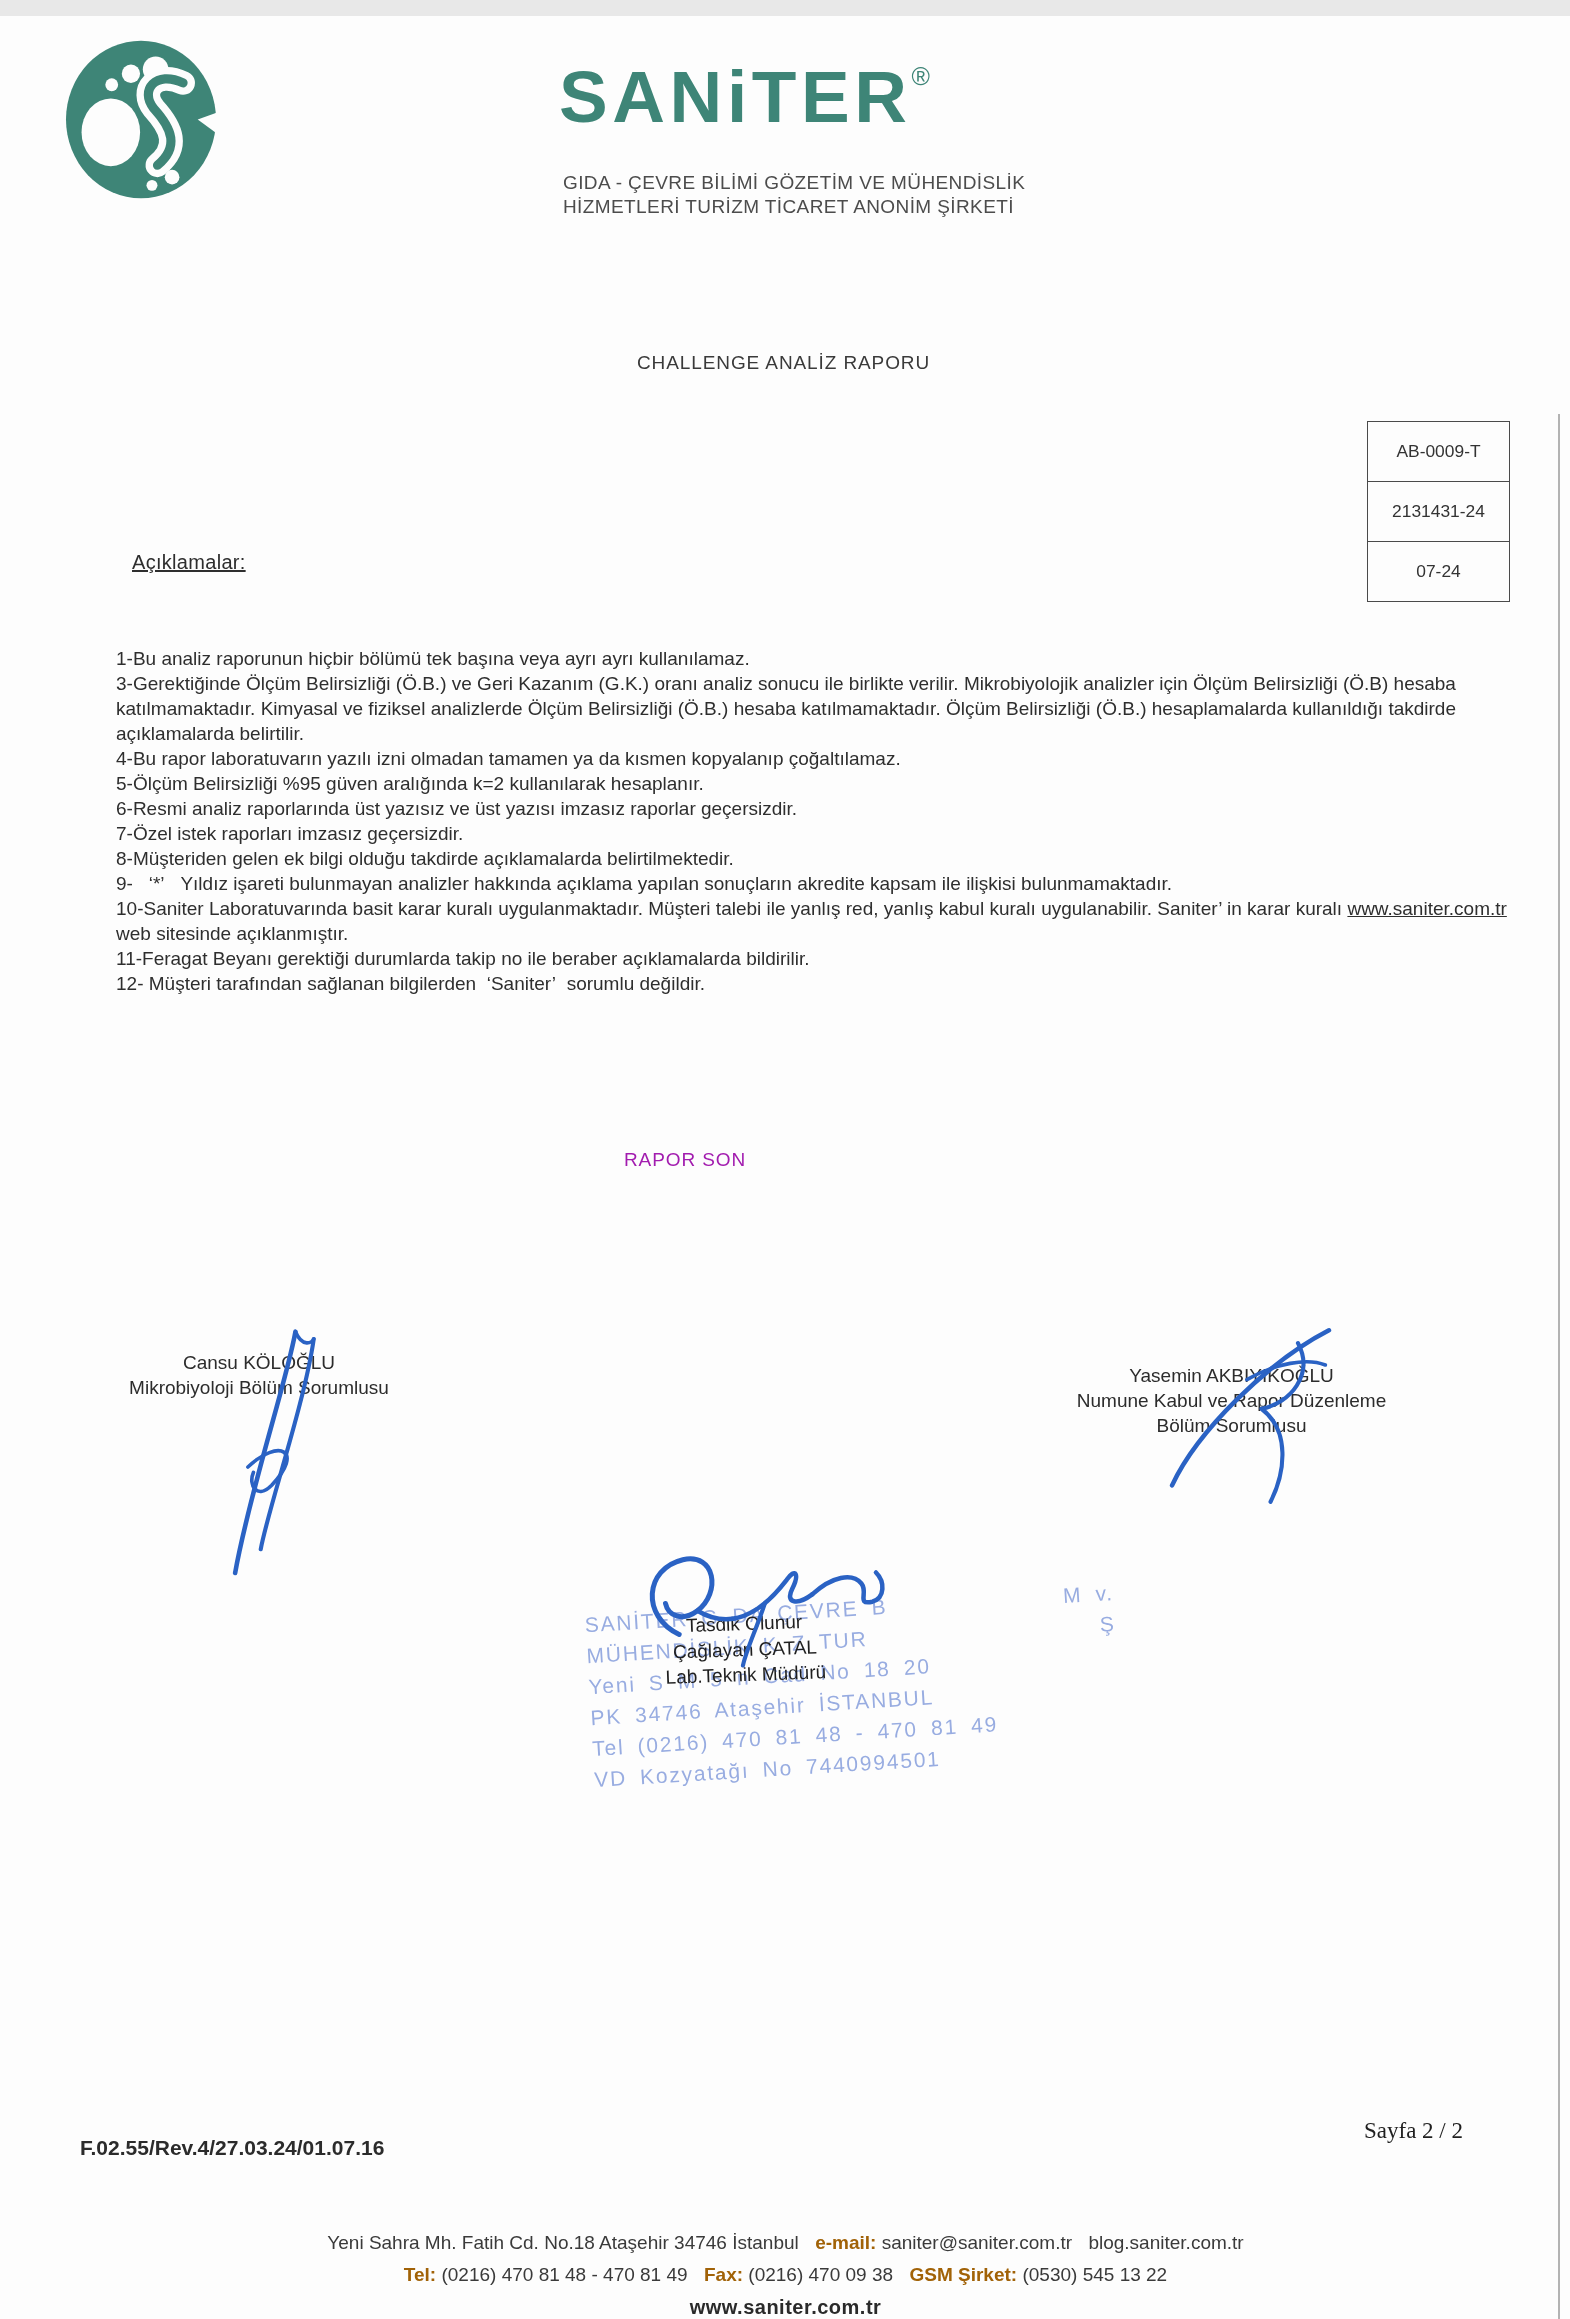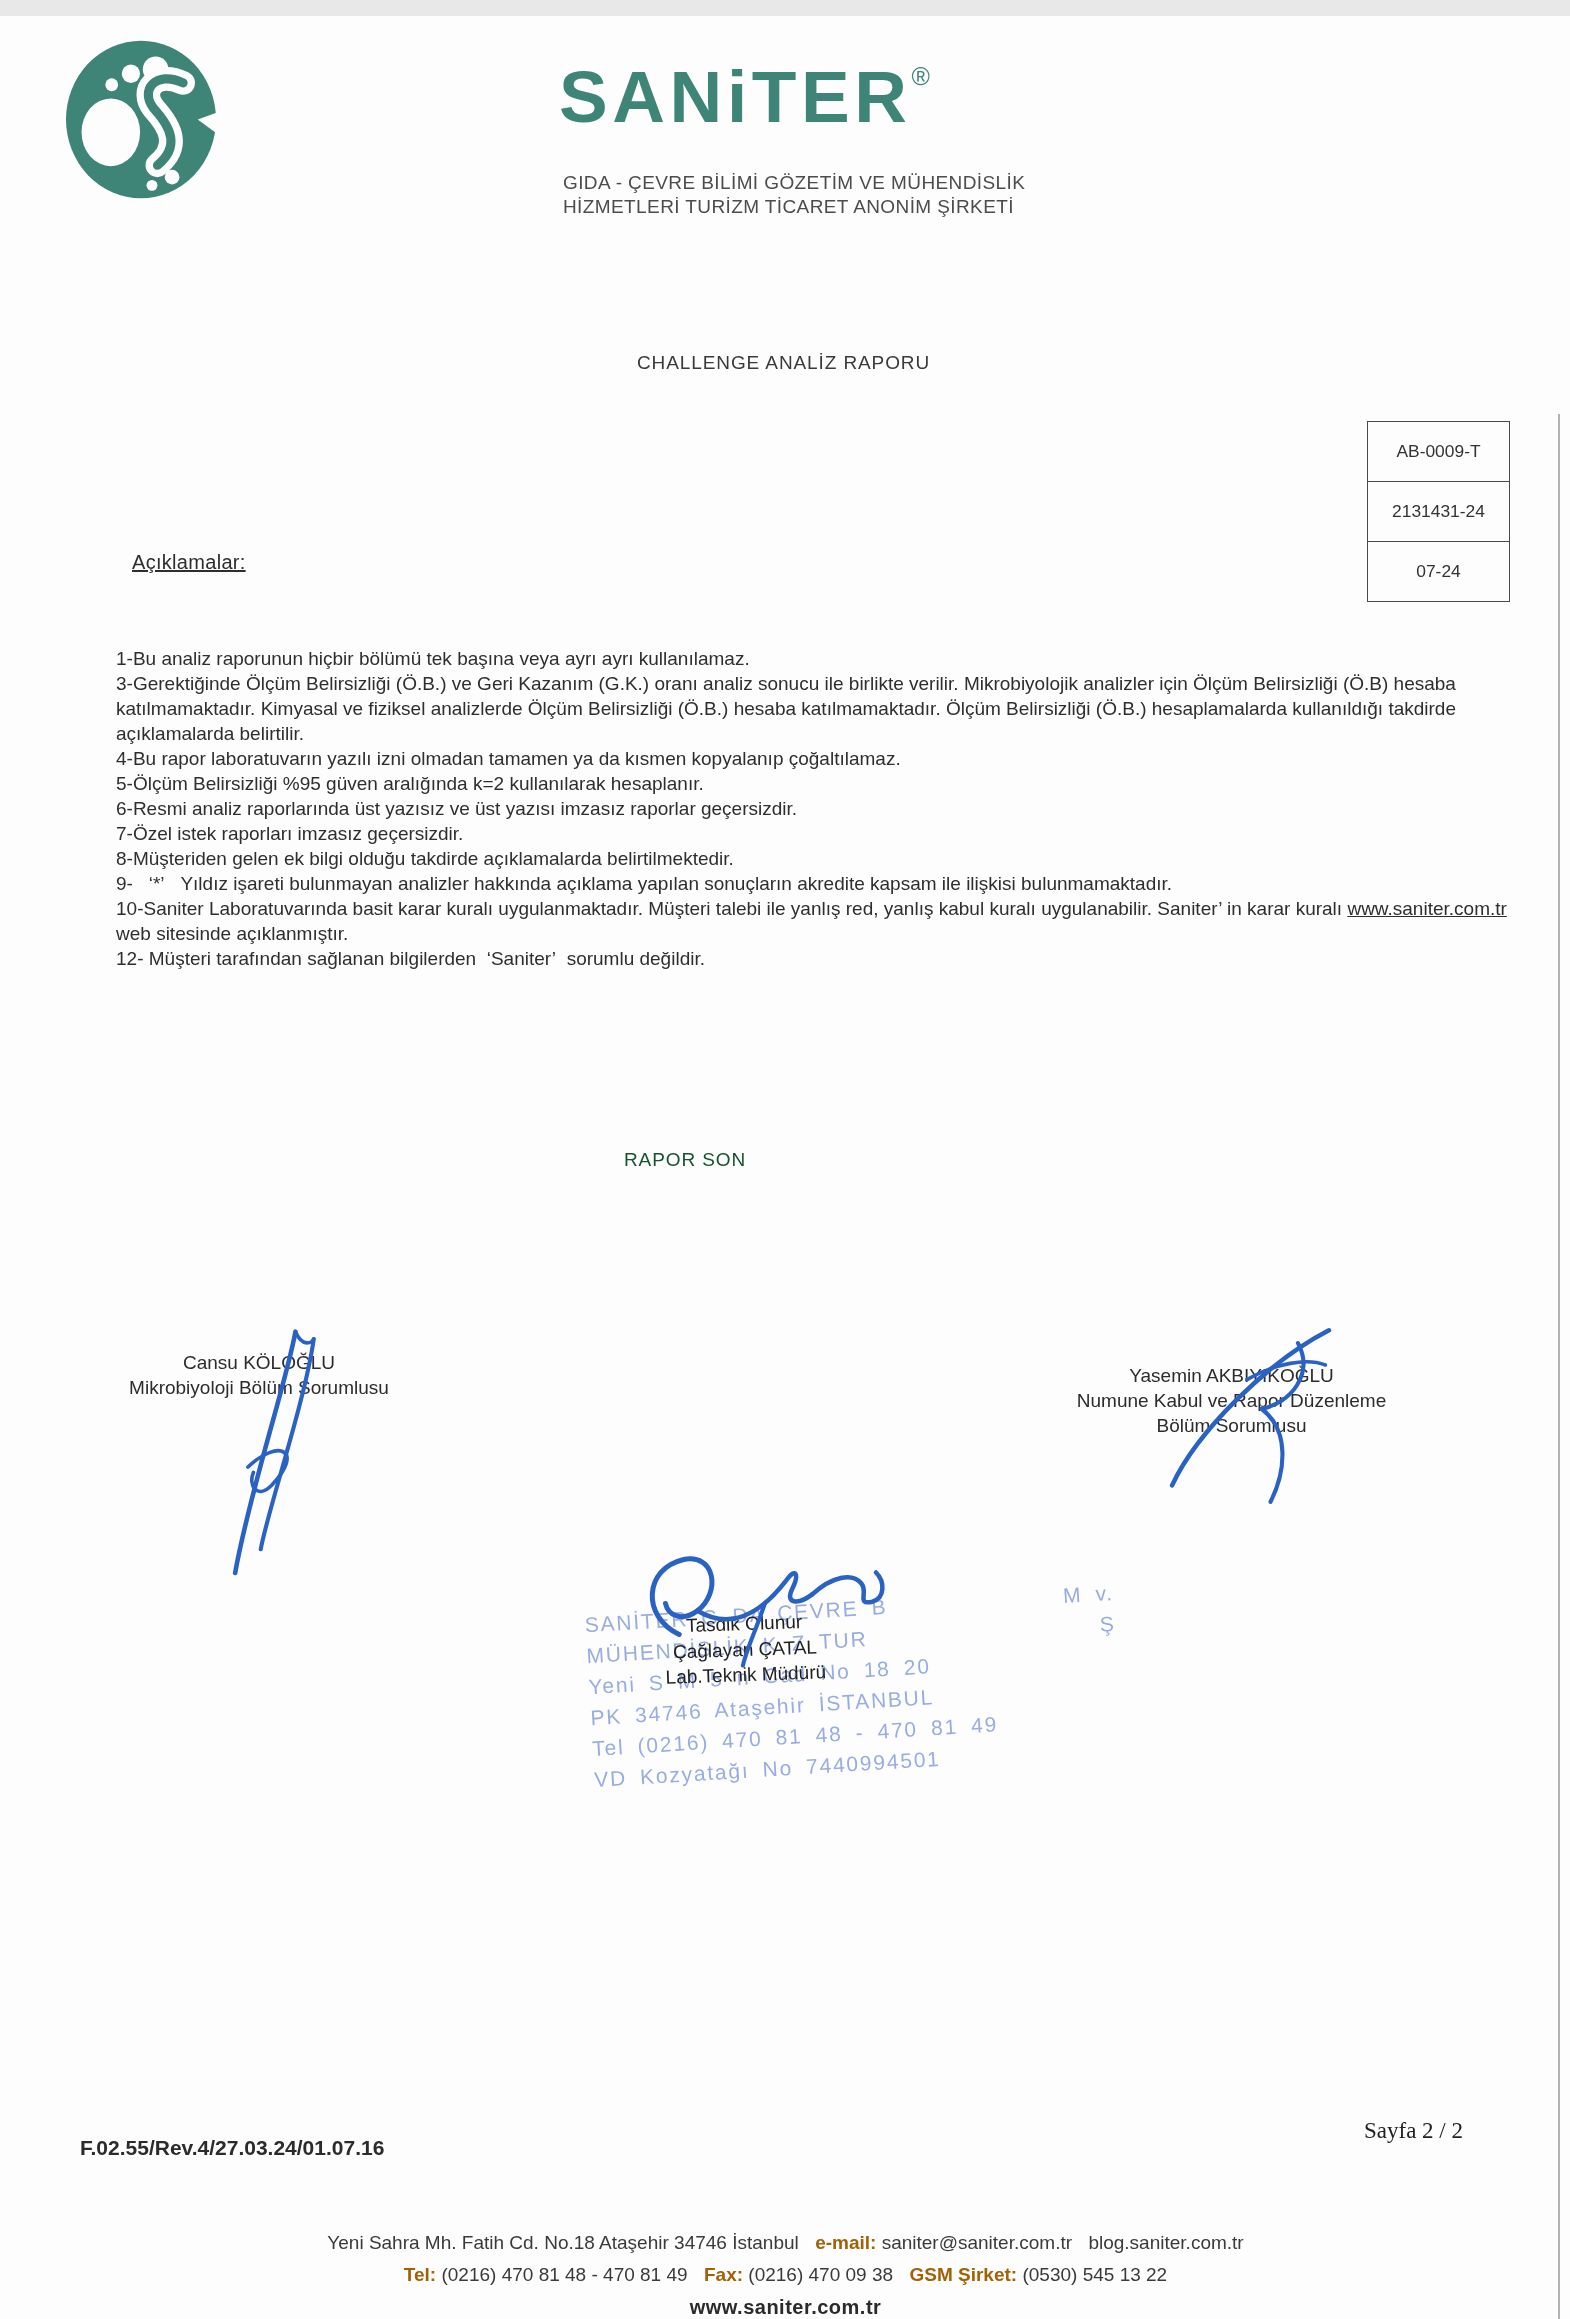--- a/index.html
+++ b/index.html
@@ -21,21 +21,21 @@
   .codes .cell{height:59px; display:flex; align-items:center; justify-content:center;
     font-size:17.4px; color:#333;}
   .codes .cell + .cell{border-top:1.8px solid #4a4a4a;}
   
   .notes-heading{position:absolute; left:132px; top:535px; font-size:20px; color:#2e2e2e;
     text-decoration:underline; letter-spacing:0.3px;}
   .notes{position:absolute; left:116px; top:630px; width:1407px; font-size:19px;
     line-height:25px; color:#2e2e2e;}
   .note{margin:0;}
   .note-link{text-decoration:underline;}
-  .report-end{position:absolute; left:624px; top:1133px; font-size:19px; letter-spacing:0.9px; color:#14532d;}
+  .report-end{position:absolute; left:624px; top:1133px; font-size:19px; letter-spacing:0.9px; color:#a21caf;}
   
   .sig-text{position:absolute; font-size:19px; line-height:25px; text-align:center; color:#2c2c2c;}
   .sig-left-text{left:108px; top:1334px; width:302px;}
   .sig-right-text{left:1049px; top:1347px; width:365px;}
   .sig-svg{position:absolute;}
   .sig-stroke{fill:none; stroke:#2a62c4; stroke-linecap:round; stroke-linejoin:round;}
   
   .stamp{position:absolute; left:589px; top:1577px; width:530px; transform:rotate(-3.5deg);
     color:#5b7cd0; opacity:0.62; font-size:21px; letter-spacing:1.8px; word-spacing:5.5px; line-height:31px;}
   .stamp-row{display:flex; justify-content:space-between;}
@@ -97,20 +97,21 @@
   <div class="notes">
     <div class="note">1-Bu analiz raporunun hiçbir bölümü tek başına veya ayrı ayrı kullanılamaz.</div>
     <div class="note">3-Gerektiğinde Ölçüm Belirsizliği (Ö.B.) ve Geri Kazanım (G.K.) oranı analiz sonucu ile birlikte verilir. Mikrobiyolojik analizler için Ölçüm Belirsizliği (Ö.B) hesaba katılmamaktadır. Kimyasal ve fiziksel analizlerde Ölçüm Belirsizliği (Ö.B.) hesaba katılmamaktadır. Ölçüm Belirsizliği (Ö.B.) hesaplamalarda kullanıldığı takdirde açıklamalarda belirtilir.</div>
     <div class="note">4-Bu rapor laboratuvarın yazılı izni olmadan tamamen ya da kısmen kopyalanıp çoğaltılamaz.</div>
     <div class="note">5-Ölçüm Belirsizliği %95 güven aralığında k=2 kullanılarak hesaplanır.</div>
     <div class="note">6-Resmi analiz raporlarında üst yazısız ve üst yazısı imzasız raporlar geçersizdir.</div>
     <div class="note">7-Özel istek raporları imzasız geçersizdir.</div>
     <div class="note">8-Müşteriden gelen ek bilgi olduğu takdirde açıklamalarda belirtilmektedir.</div>
     <div class="note">9-&nbsp;&nbsp;&nbsp;‘*’&nbsp;&nbsp;&nbsp;Yıldız işareti bulunmayan analizler hakkında açıklama yapılan sonuçların akredite kapsam ile ilişkisi bulunmamaktadır.</div>
     <div class="note"><span>10-Saniter Laboratuvarında basit karar kuralı uygulanmaktadır. Müşteri talebi ile yanlış red, yanlış kabul kuralı uygulanabilir. Saniter’ in karar kuralı </span><span class="note-link">www.saniter.com.tr</span><span> web sitesinde açıklanmıştır.</span></div>
+    <div class="note">11-Feragat Beyanı gerektiği durumlarda takip no ile beraber açıklamalarda bildirilir.</div>
     <div class="note">12- Müşteri tarafından sağlanan bilgilerden &nbsp;‘Saniter’&nbsp; sorumlu değildir.</div>
   </div>
 
   <div class="report-end">RAPOR SON</div>
 
   <div class="sig-text sig-left-text">
     <div>Cansu KÖLOĞLU</div>
     <div>Mikrobiyoloji Bölüm Sorumlusu</div>
   </div>
   <svg class="sig-svg" style="left:215px; top:1312px;" width="128" height="256" viewBox="0 0 140 280" aria-hidden="true">

